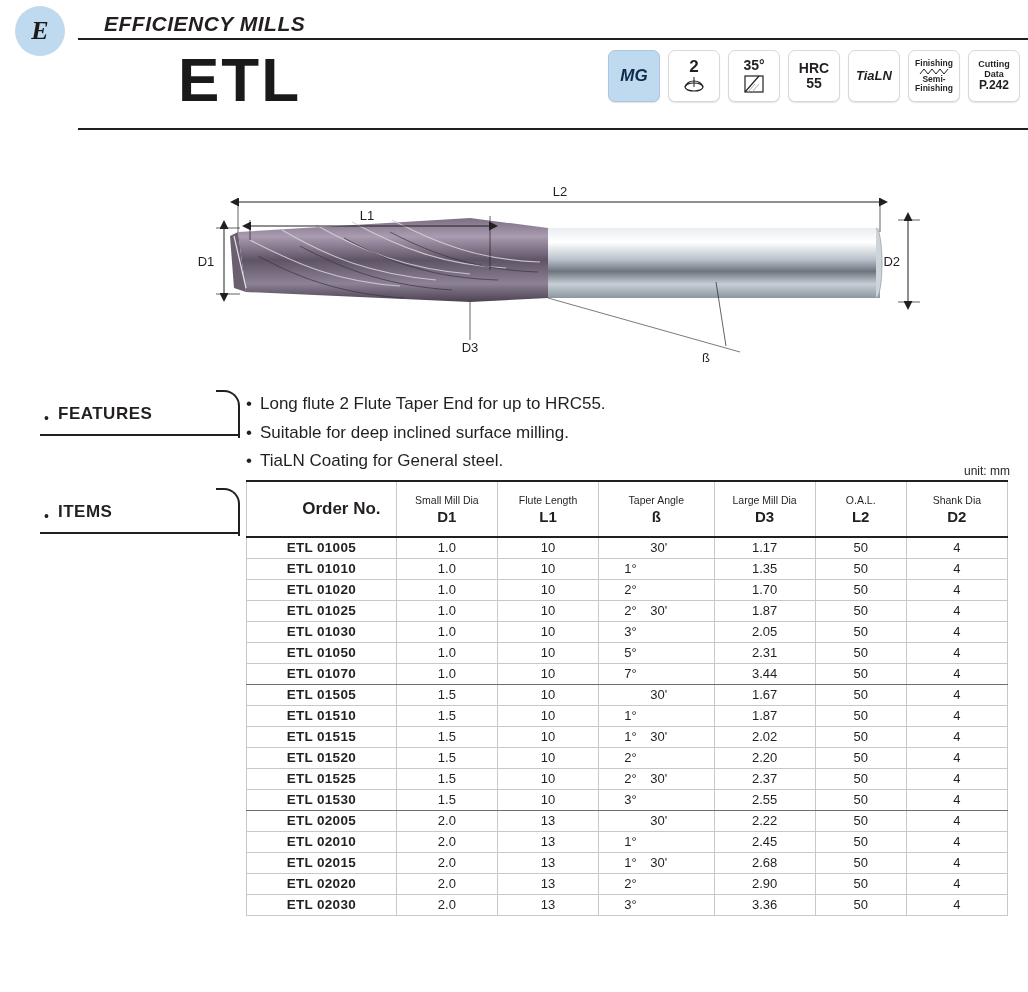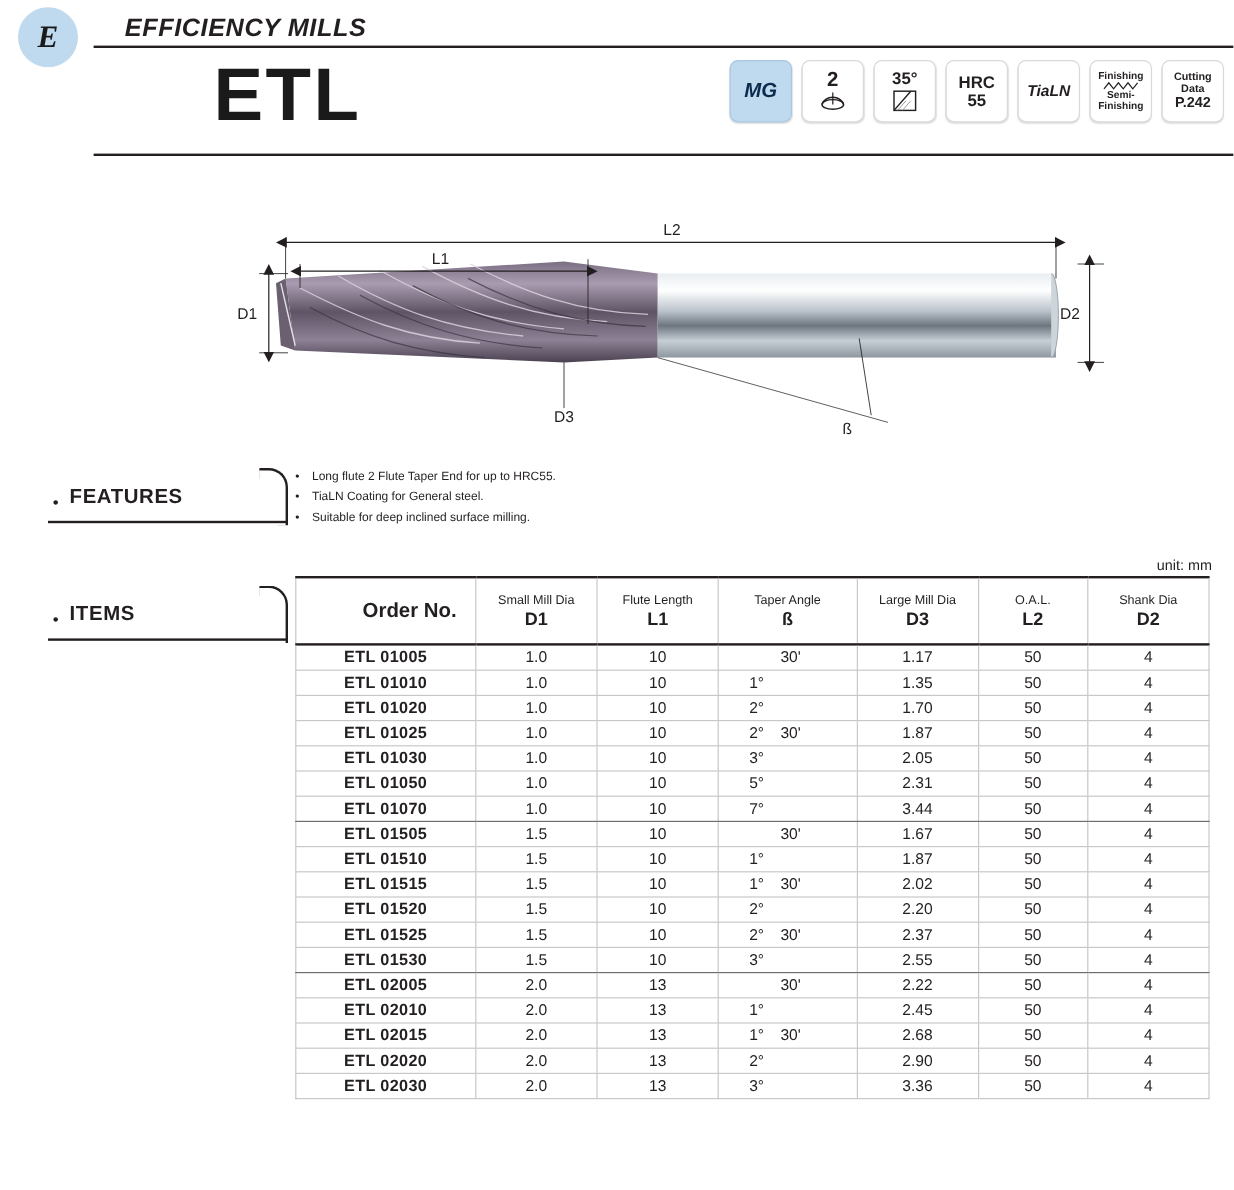--- a/index.html
+++ b/index.html
@@ -114,21 +114,21 @@
   .tab-label {
     position: absolute; left: 18px; top: 14px;
     font-weight: bold; font-size: 17px; letter-spacing: .5px;
   }
   .tab-bullet {
     position: absolute; left: 4px; top: 20px;
     font-size: 14px;
   }
   .feature-list {
     position: absolute; left: 246px; top: 0px;
-    font-size: 10px; line-height: 1.68;
+    font-size: 17px; line-height: 1.68;
   }
   .feature-list li { margin: 0; padding: 0; list-style: none; position: relative; padding-left: 14px; }
   .feature-list li:before { content: "•"; position: absolute; left: 0; top: 0; }
   .feature-list ul { margin:0; padding:0; }
 
   
   .items-block { position: relative; }
   .unit-label {
     position: absolute; right: 18px; top: -18px;
     font-size: 12px;
@@ -311,22 +311,22 @@
 </div>
 
 <div class="features-block">
   <div class="tab">
     <span class="tab-bullet">•</span>
     <span class="tab-label">FEATURES</span>
   </div>
   <div class="feature-list">
     <ul>
       <li>Long flute 2 Flute Taper End for up to HRC55.</li>
+      <li>Suitable for deep inclined surface milling.</li>
       <li>TiaLN Coating for General steel.</li>
-      <li>Suitable for deep inclined surface milling.</li>
     </ul>
   </div>
 </div>
 
 <div class="items-block" style="height:480px;">
   <div class="tab" style="top:18px;">
     <span class="tab-bullet">•</span>
     <span class="tab-label">ITEMS</span>
   </div>
   <div class="unit-label" style="top:-6px;margin-left:17px;">unit: mm</div>

